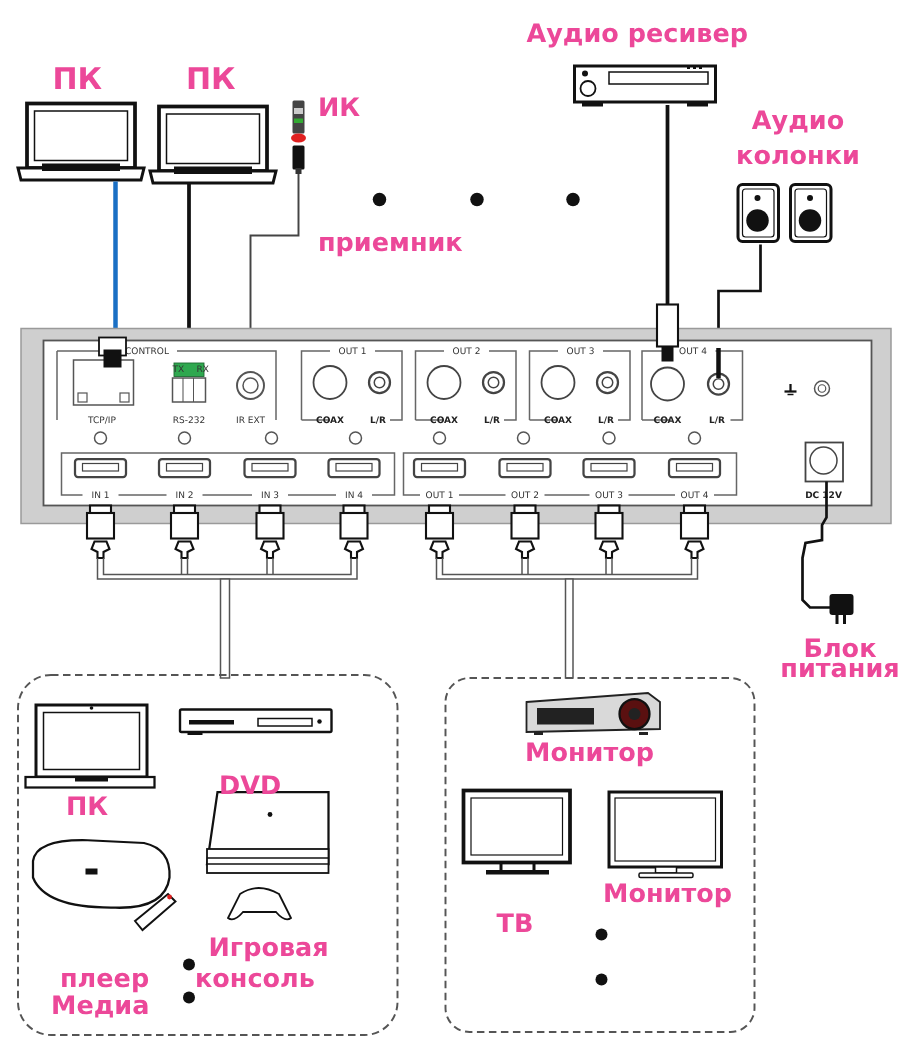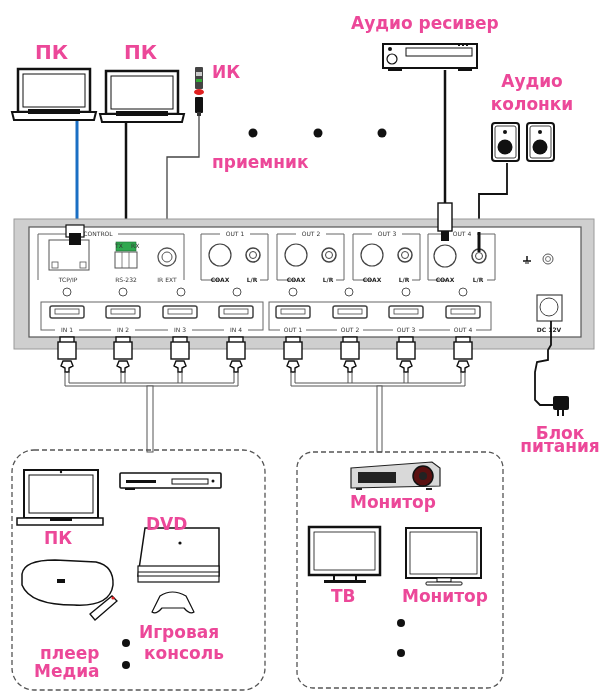--- a/index.html
+++ b/index.html
@@ -354,17 +354,17 @@
 <div class="lbl med ctr" style="left:482px;top:73px;width:100px;">Аудио</div>
 <div class="lbl med ctr" style="left:482px;top:96px;width:100px;">колонки</div>
 <div class="lbl med ctr" style="left:520px;top:425px;width:80px;">Блок</div>
 <div class="lbl med ctr" style="left:512px;top:438px;width:96px;">питания</div>
 
 <div class="lbl med" style="left:44px;top:530px;">ПК</div>
 <div class="lbl med" style="left:146px;top:516px;">DVD</div>
 <div class="lbl med" style="left:34px;top:624px;margin-top:39px;">Медиа</div>
 <div class="lbl med" style="left:40px;top:645px;text-align:center;">плеер</div>
 <div class="lbl med" style="left:139px;top:624px;text-align:right;">Игровая</div>
-<div class="lbl med" style="left:144px;top:645px;">консоль</div>
+<div class="lbl med" style="left:130px;top:645px;">консоль</div>
 
 <div class="lbl med" style="left:350px;top:494px;">Монитор</div>
-<div class="lbl med" style="left:331px;top:588px;">ТВ</div>
+<div class="lbl med" style="left:331px;top:608px;">ТВ</div>
 <div class="lbl med" style="left:402px;top:588px;">Монитор</div>
 
 </body></html>

